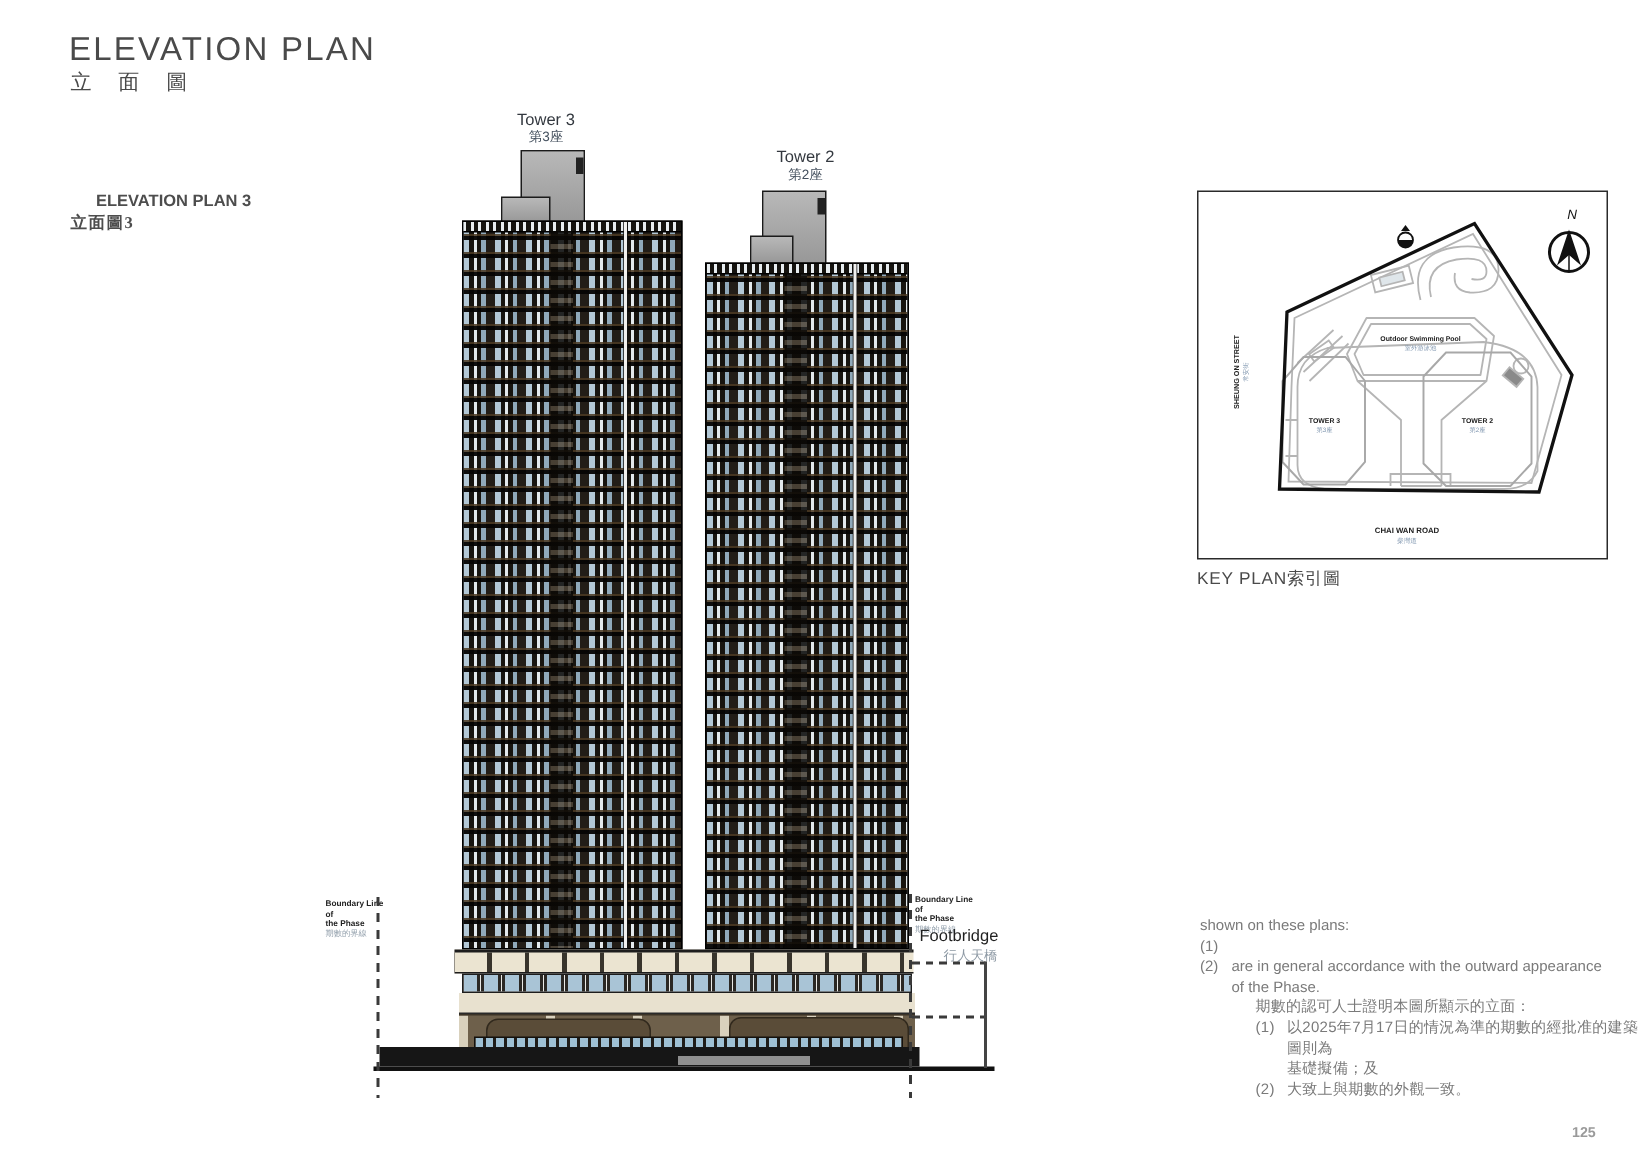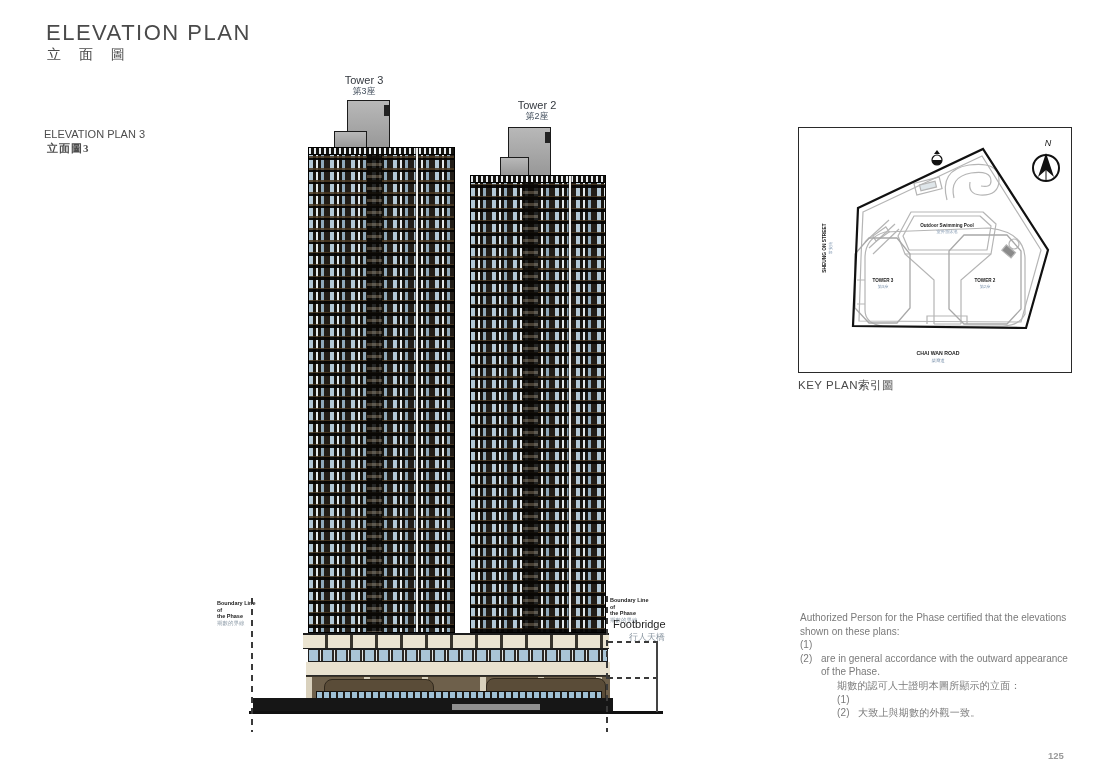--- a/index.html
+++ b/index.html
@@ -4,21 +4,21 @@
 <style>
   * { margin:0; padding:0; box-sizing:border-box; }
   html,body { background:#ffffff; }
   .page {
     position:relative; width:1101px; height:783px; background:#fff;
     font-family:"Liberation Sans", sans-serif; overflow:hidden;
   }
   
   .title { position:absolute; left:46px; top:20px; font-size:22px; letter-spacing:1.5px; color:#4a4a4a; font-weight:400; }
   .title-zh { position:absolute; left:47px; top:46px; font-size:14px; letter-spacing:7px; color:#4a4a4a; }
-  .plan-label { position:absolute; left:44px; top:128px; font-size:11px; font-weight:normal; color:#4d4d4d; }
+  .plan-label { position:absolute; left:64px; top:128px; font-size:11px; font-weight:bold; color:#4d4d4d; }
   .plan-label-zh { position:absolute; left:47px; top:141px; font-size:11px; font-weight:bold; color:#4d4d4d; letter-spacing:1px;font-family:Liberation Serif, serif; }
 
   
   .twr-label { position:absolute; width:90px; text-align:center; color:#33383f; font-size:11px; font-weight:500; }
   .twr-label-zh { position:absolute; width:90px; text-align:center; color:#44505e; font-size:9px; }
 
   
   .roofbox { position:absolute; background:linear-gradient(to bottom,#b8b8b8,#989898); border:1.5px solid #1b1b1b; }
   .antenna { position:absolute; background:#222; }
 
@@ -207,32 +207,32 @@
         <text x="27" y="120" font-size="4.8" font-weight="bold" fill="#222" text-anchor="middle">SHEUNG ON STREET</text>
         <text x="27" y="126" font-size="4.2" fill="#7c93ad" text-anchor="middle">常安街</text>
       </g>
       <text x="139" y="227" font-size="5.2" font-weight="bold" fill="#222" text-anchor="middle">CHAI WAN ROAD</text>
       <text x="139" y="234" font-size="4.4" fill="#7c93ad" text-anchor="middle">柴灣道</text>
     </svg>
   </div>
   <div class="keyplan-caption">KEY PLAN索引圖</div>
 
   <div class="cert">
-    <div>Authorized Person for the Phase certified that the elevations</div>
     <div>shown on these plans:</div>
     <div class="item">
       <span class="num">(1)</span>
     </div>
     <div class="item">
       <span class="num">(2)</span>
       <span><span>are in general accordance with the outward appearance</span><br><span>of the Phase.</span></span>
     </div>
     <div class="zh-block">期數的認可人士證明本圖所顯示的立面：</div>
     <div class="item zh-block">
       <span class="num">(1)</span>
+      <span><span>以2025年7月17日的情況為準的期數的經批准的建築圖則為</span><br><span>基礎擬備；及</span></span>
     </div>
     <div class="item zh-block">
       <span class="num">(2)</span>
       <span><span>大致上與期數的外觀一致。</span></span>
     </div>
   </div>
 
   <div class="pagenum">125</div>
 </div>
 

